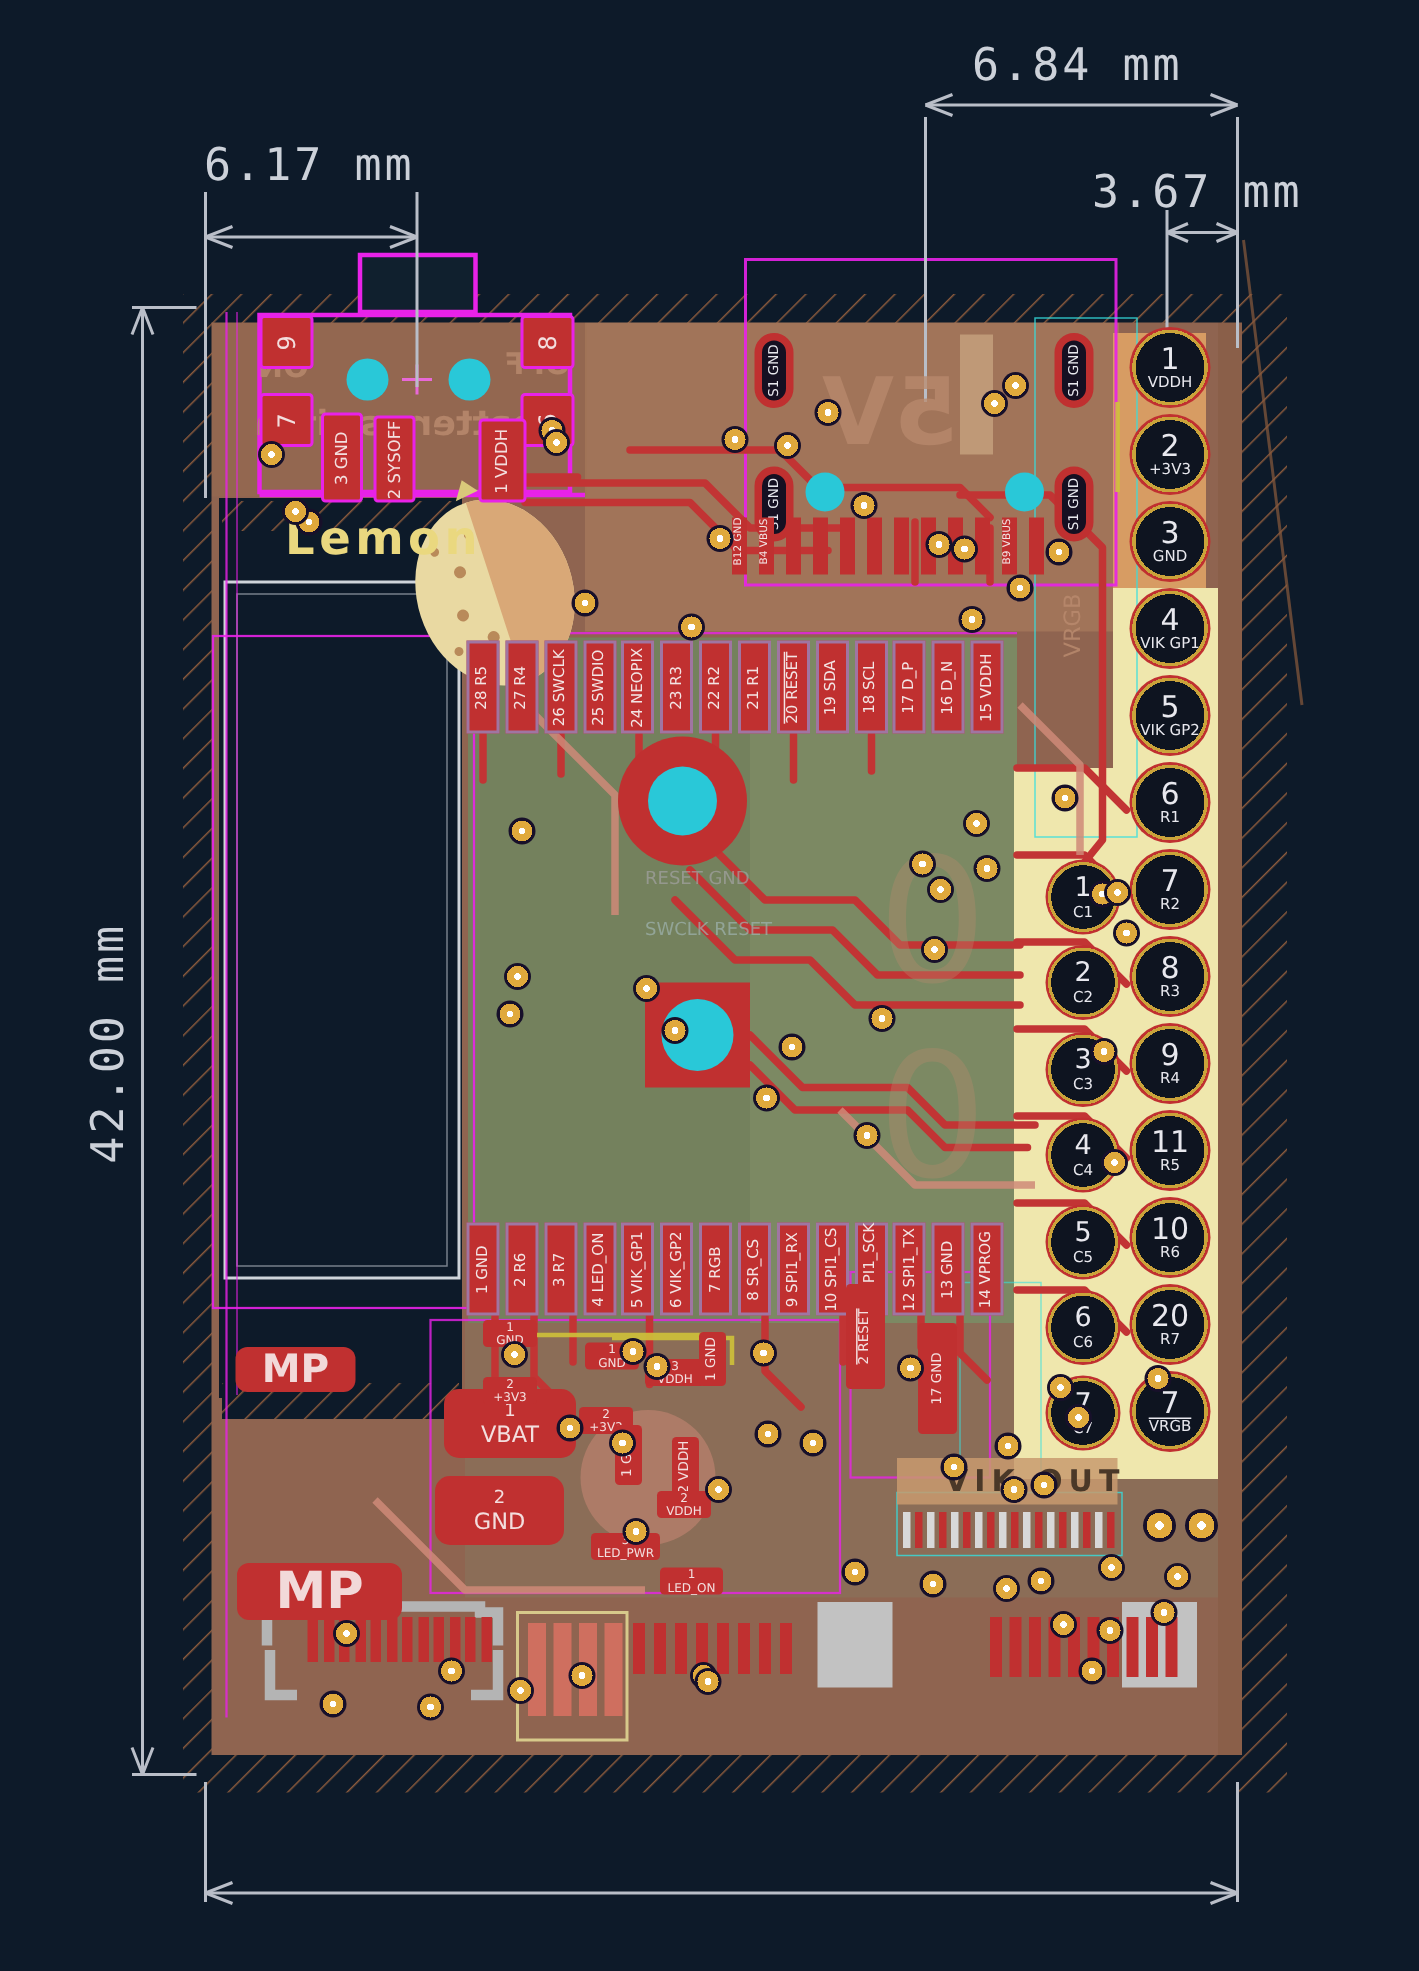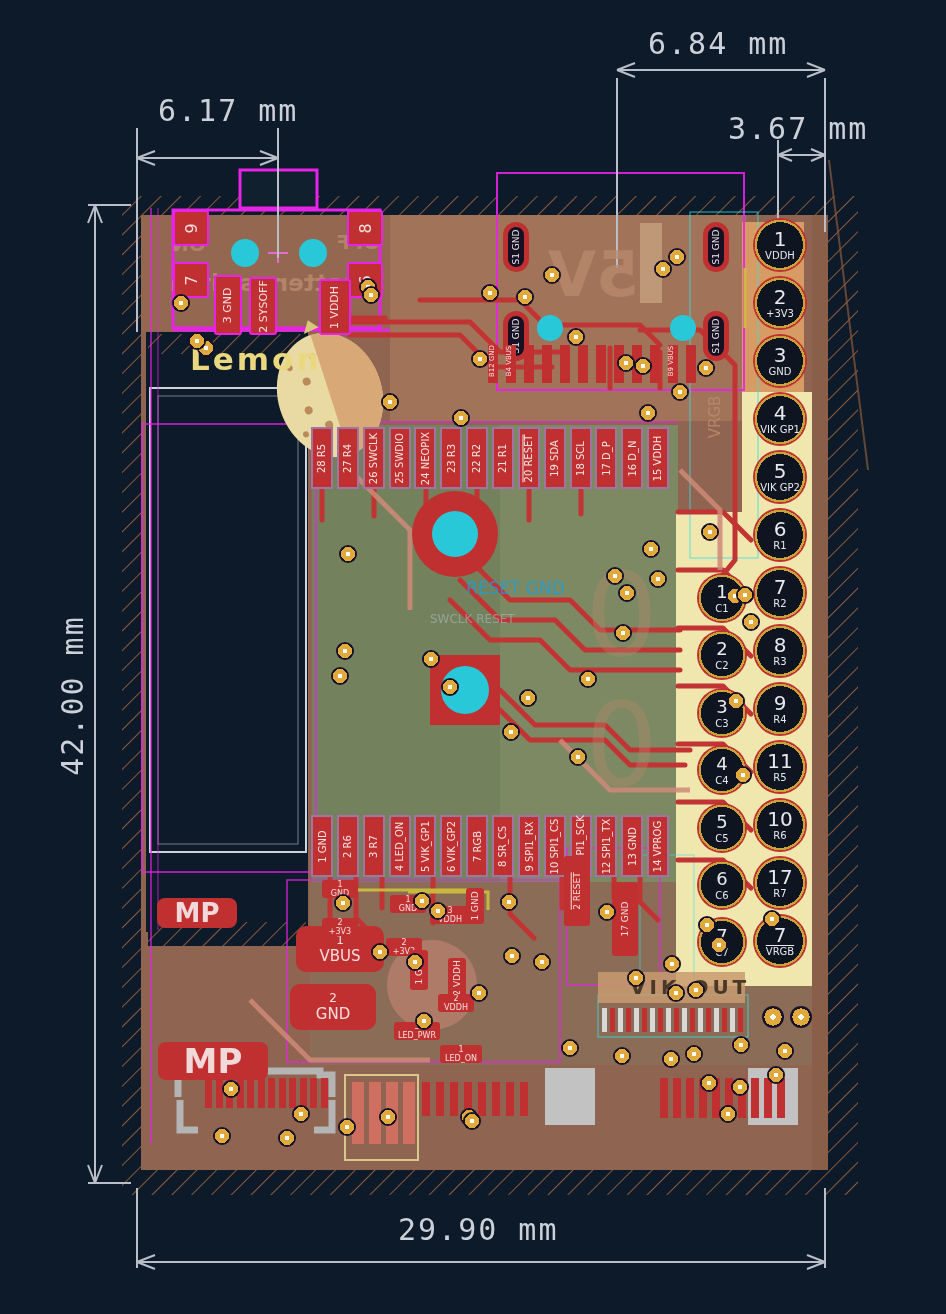--- a/index.html
+++ b/index.html
@@ -185,44 +185,43 @@
       <path d="M95,205 l-7,18 M95,205 l7,18 M95,1183 l-7,-18 M95,1183 l7,-18"></path>
       <line x1="88" y1="205" x2="131" y2="205"></line>
         <line x1="88" y1="1183" x2="131" y2="1183"></line>
       <line x1="137" y1="1188" x2="137" y2="1268"></line>
         <line x1="825" y1="1188" x2="825" y2="1268"></line>
       <line x1="137" y1="1262" x2="825" y2="1262"></line>
       <path d="M137,1262 l18,-7 M137,1262 l18,7 M825,1262 l-18,-7 M825,1262 l-18,7"></path>
     </g>
   </svg>
 
-  <span class="abs dimtext" style="left:158px;top:93px;">6.17 mm</span>
+  <span class="abs dimtext" style="left:136px;top:93px;">6.17 mm</span>
   <span class="abs dimtext" style="left:648px;top:26px;">6.84 mm</span>
   <span class="abs dimtext" style="left:728px;top:111px;">3.67 mm</span>
   <span class="abs dimtext vtext" style="left:-8px;top:678px;">42.00 mm</span>
-  <span class="abs dimtext" style="left:398px;top:1212px;">29.90 mm</span>
 
   <span class="abs" style="left:190px;top:341px;font-size:31px;font-weight:bold;color:#ead87f;letter-spacing:3px;">Lemon</span>
   <span class="abs silk mirror" style="left:170px;top:270px;font-size:23px;font-weight:bold;opacity:.85;">battery switch</span>
   <span class="abs silk mirror" style="left:172px;top:232px;font-size:20px;font-weight:bold;opacity:.8;">ON</span>
   <span class="abs silk mirror" style="left:336px;top:230px;font-size:20px;font-weight:bold;opacity:.8;">OFF</span>
   <span class="abs silk mirror" style="left:548px;top:238px;font-size:62px;font-weight:bold;opacity:.75;">5V</span>
   <span class="abs silk mirror vtext" style="left:694px;top:408px;font-size:15px;opacity:.85;">VRGB</span>
   <span class="abs" style="left:630px;top:975px;font-size:20px;font-weight:bold;color:#4a3828;letter-spacing:4px;">VIK OUT</span>
   <span class="abs silk" style="left:585px;top:548px;font-size:115px;opacity:.35;">0</span>
   <span class="abs silk" style="left:585px;top:678px;font-size:115px;opacity:.35;">0</span>
-  <span class="abs" style="left:430px;top:578px;font-size:17px;color:#0ea5e9;opacity:.7;margin-left:36px;">RESET  GND</span>
+  <span class="abs" style="left:430px;top:578px;font-size:12px;color:#a3a3a3;opacity:.7;">RESET  GND</span>
   <span class="abs" style="left:430px;top:612px;font-size:12px;color:#9fb4b0;opacity:.7;">SWCLK RESET</span>
 
   <div class="abs badge" style="left:157px;top:898px;width:80px;height:30px;font-size:26px;">MP</div>
   <div class="abs badge" style="left:158px;top:1042px;width:110px;height:38px;font-size:34px;">MP</div>
 
   <div class="abs redpad" style="left:296px;top:926px;width:88px;height:46px;border-radius:10px;">
     <span style="font-size:12px;">1</span>
-    <span style="font-size:15px;">VBUS</span>
+    <span style="font-size:15px;">VBAT</span>
   </div>
   <div class="abs redpad" style="left:290px;top:984px;width:86px;height:46px;border-radius:10px;">
     <span style="font-size:12px;">2</span>
     <span style="font-size:15px;">GND</span>
   </div>
 
   <div id="built">
       <div class="abs pin" style="left: 753px; top: 218px; width: 54px; height: 54px; background: radial-gradient(circle, rgb(14, 20, 32) 0px, rgb(14, 20, 32) 60%, rgb(202, 163, 58) 60%, rgb(202, 163, 58) 66%, rgb(192, 48, 48) 66%, rgb(192, 48, 48) 100%);">
         <span class="n">1</span>
         <span class="l">VDDH</span>
@@ -261,21 +260,21 @@
       </div>
       <div class="abs pin" style="left: 753px; top: 740px; width: 54px; height: 54px; background: radial-gradient(circle, rgb(14, 20, 32) 0px, rgb(14, 20, 32) 60%, rgb(202, 163, 58) 60%, rgb(202, 163, 58) 66%, rgb(192, 48, 48) 66%, rgb(192, 48, 48) 100%);">
         <span class="n">11</span>
         <span class="l">R5</span>
       </div>
       <div class="abs pin" style="left: 753px; top: 798px; width: 54px; height: 54px; background: radial-gradient(circle, rgb(14, 20, 32) 0px, rgb(14, 20, 32) 60%, rgb(202, 163, 58) 60%, rgb(202, 163, 58) 66%, rgb(192, 48, 48) 66%, rgb(192, 48, 48) 100%);">
         <span class="n">10</span>
         <span class="l">R6</span>
       </div>
       <div class="abs pin" style="left: 753px; top: 856px; width: 54px; height: 54px; background: radial-gradient(circle, rgb(14, 20, 32) 0px, rgb(14, 20, 32) 60%, rgb(202, 163, 58) 60%, rgb(202, 163, 58) 66%, rgb(192, 48, 48) 66%, rgb(192, 48, 48) 100%);">
-        <span class="n">17</span>
+        <span class="n">20</span>
         <span class="l">R7</span>
       </div>
       <div class="abs pin" style="left: 753px; top: 914px; width: 54px; height: 54px; background: radial-gradient(circle, rgb(14, 20, 32) 0px, rgb(14, 20, 32) 60%, rgb(202, 163, 58) 60%, rgb(202, 163, 58) 66%, rgb(192, 48, 48) 66%, rgb(192, 48, 48) 100%);">
         <span class="n">7</span>
         <span class="l ovline">VRGB</span>
       </div>
       <div class="abs pin" style="left: 697px; top: 573px; width: 50px; height: 50px; background: radial-gradient(circle, rgb(14, 20, 32) 0px, rgb(14, 20, 32) 60%, rgb(202, 163, 58) 60%, rgb(202, 163, 58) 66%, rgb(192, 48, 48) 66%, rgb(192, 48, 48) 100%);">
         <span class="n" style="font-size:18px;">1</span>
         <span class="l">C1</span>
       </div>

